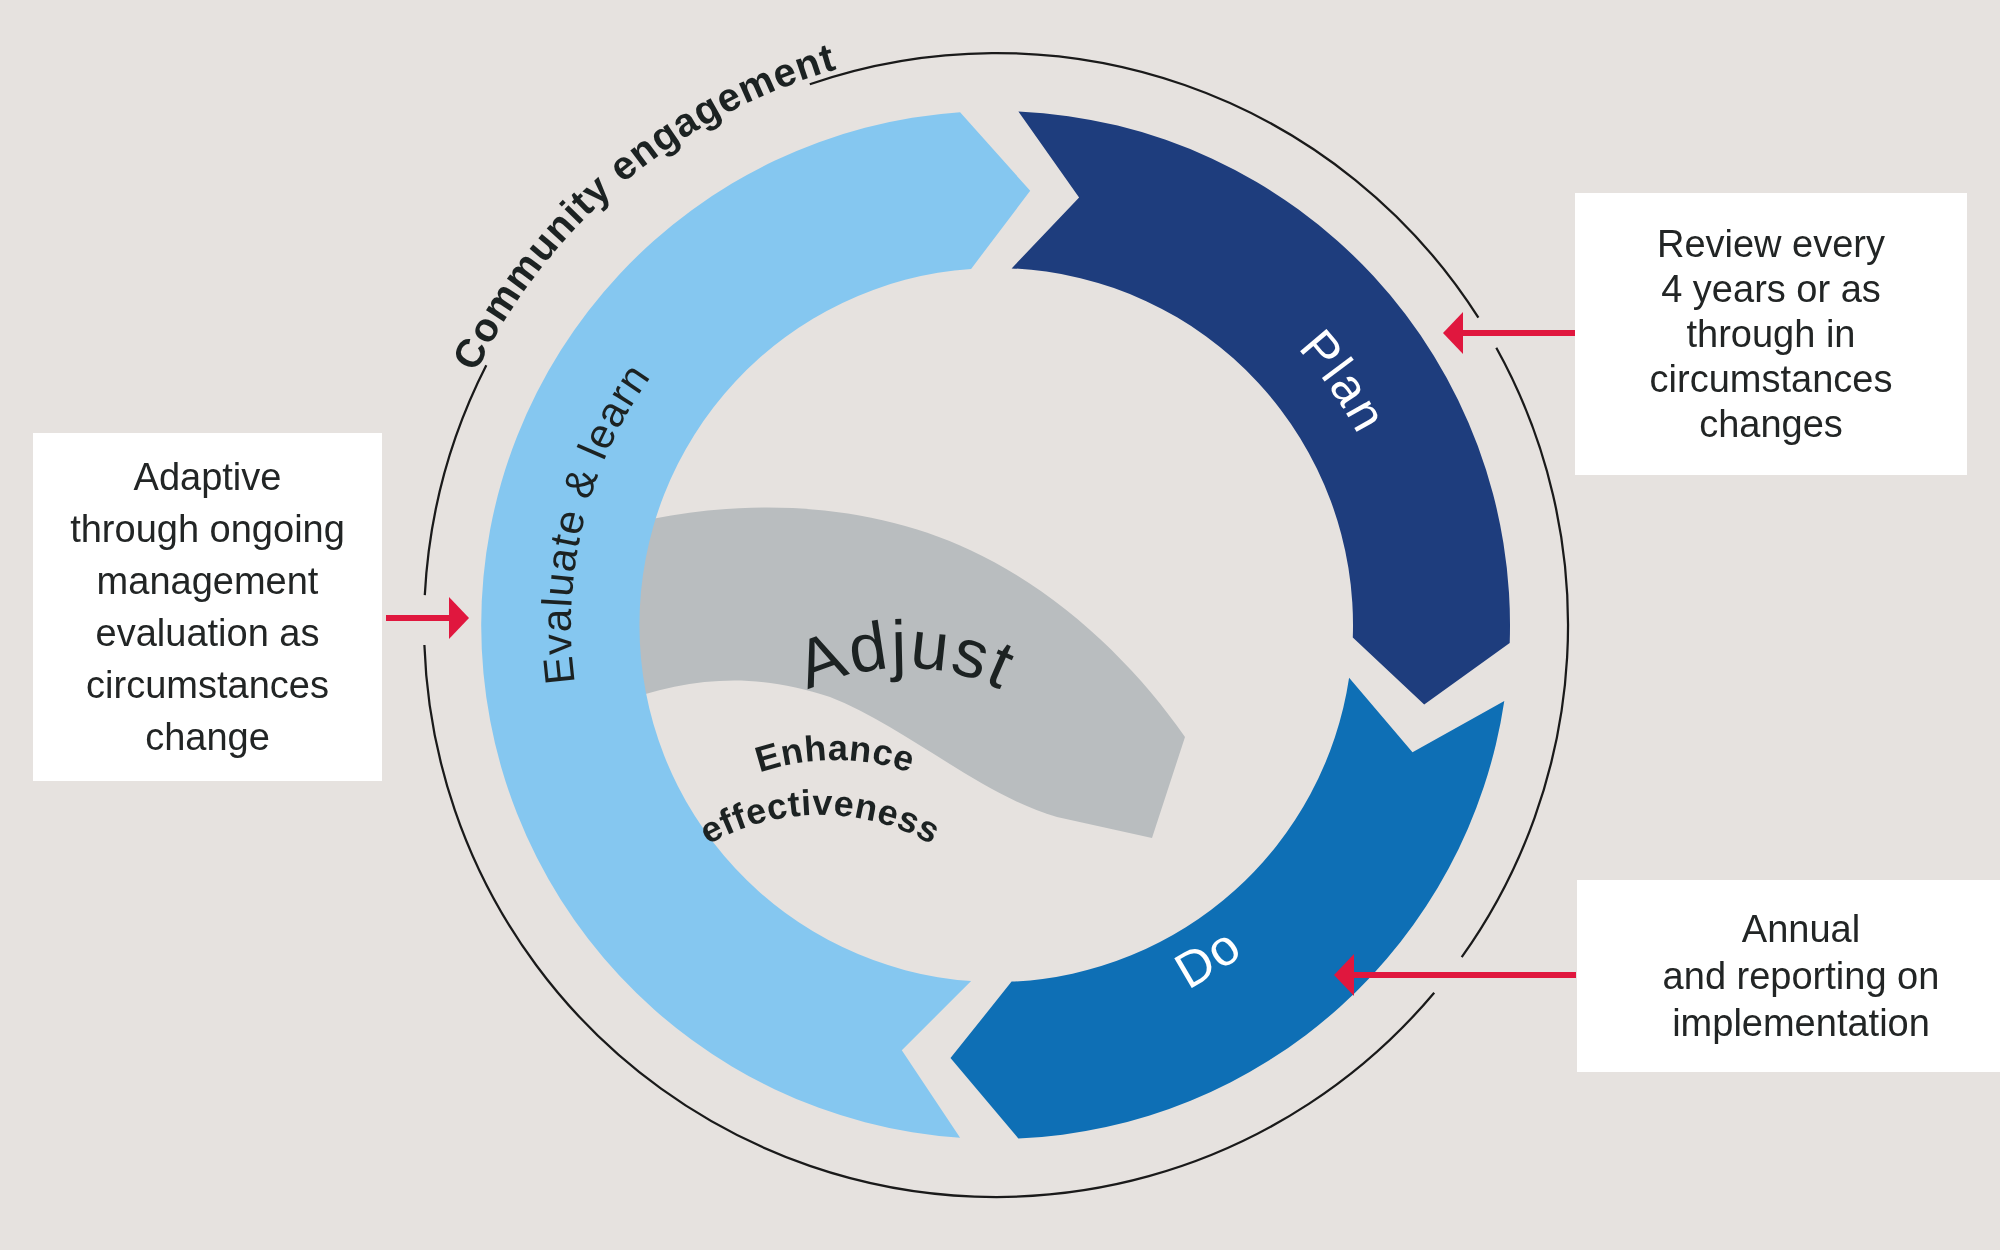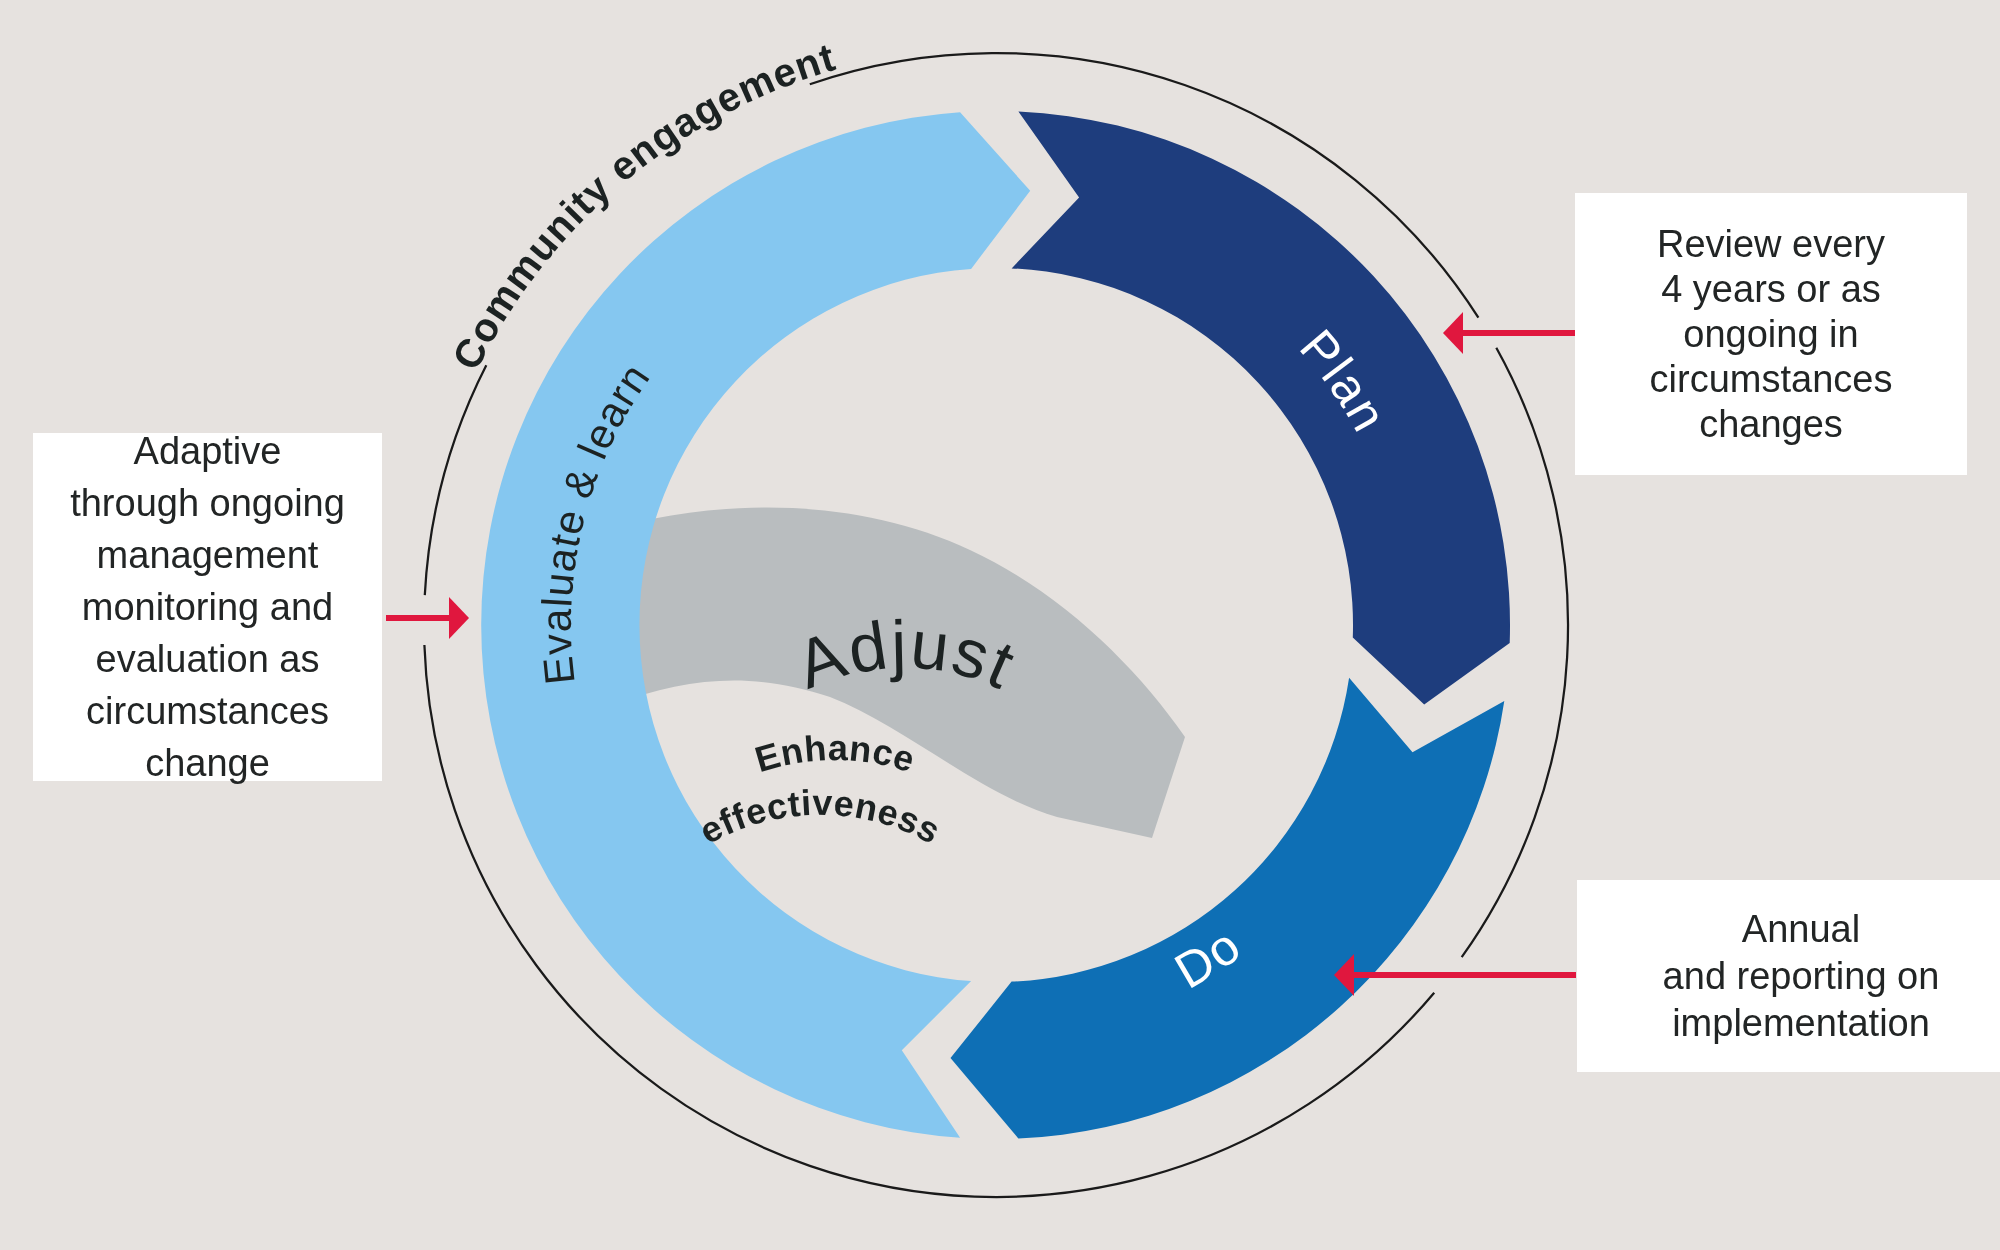--- a/index.html
+++ b/index.html
@@ -122,30 +122,29 @@
     <g>
       <line x1="1576" y1="975" x2="1354" y2="975" stroke="#e0173e" stroke-width="6"></line>
       <polygon points="1354,954 1354,996 1334,975" fill="#e0173e"></polygon>
     </g>
   </svg>
 
   <div class="callout callout-left">
     <span class="line">Adaptive</span>
     <span class="line">through ongoing</span>
     <span class="line">management</span>
-    <span class="line">monitoring and</span>
     <span class="line">evaluation as</span>
     <span class="line">circumstances</span>
     <span class="line">change</span>
   </div>
 
   <div class="callout callout-top-right">
     <span class="line">Review every</span>
     <span class="line">4 years or as</span>
-    <span class="line">ongoing in</span>
+    <span class="line">through in</span>
     <span class="line">circumstances</span>
     <span class="line">changes</span>
   </div>
 
   <div class="callout callout-bottom-right">
     <span class="line">Annual</span>
     <span class="line">and reporting on</span>
     <span class="line">implementation</span>
   </div>
 

